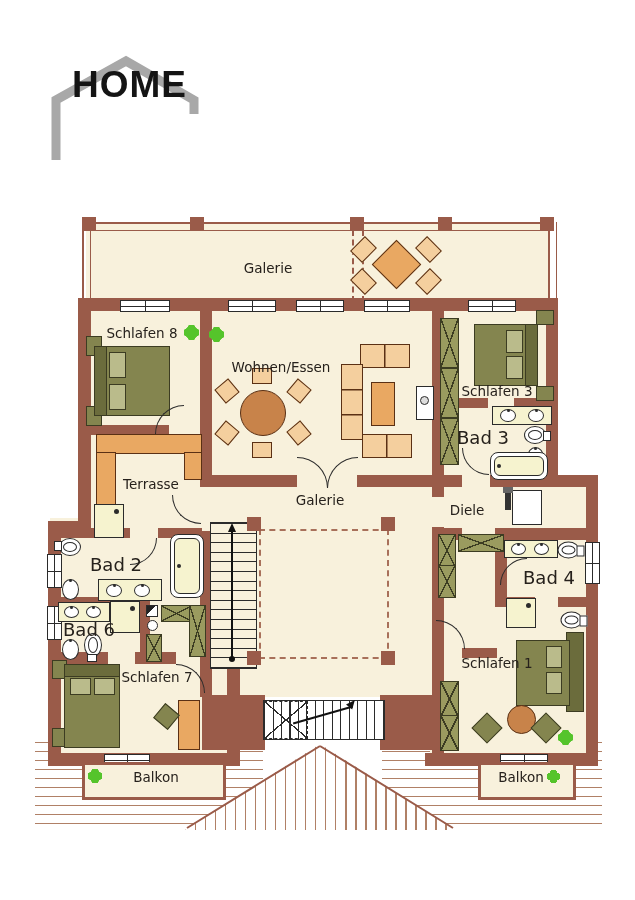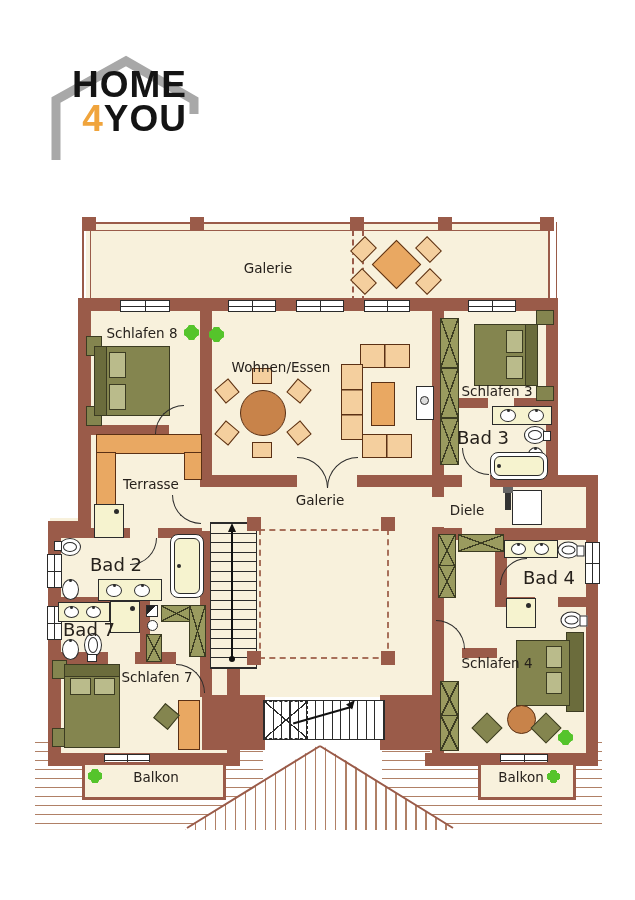--- a/index.html
+++ b/index.html
@@ -75,21 +75,20 @@
 
 <div class="page">
 
   <div class="abs" style="left:40px;top:50px;width:180px;height:120px;">
     <svg width="170" height="118" viewBox="0 0 170 118" style="position:absolute;left:0;top:0;">
       <path d="M16 110 L16 50 L86 11 L154 50 L154 64" fill="none" stroke="var(--logo-gray,#a8a8a8)" stroke-width="9"></path>
     </svg>
   </div>
   <div class="logo-text">
     <div><span>HOME</span></div>
-    <div><span class="logo-orange">4</span><span>YOU</span></div>
   </div>
 
   <div class="roofband" style="left:35px;top:742px;width:228px;height:88px;"></div>
   <div class="roofband" style="left:382px;top:742px;width:220px;height:88px;"></div>
   <div class="gable" style="left:185px;top:744px;width:270px;height:86px;"></div>
   <svg width="270" height="86" style="position:absolute;left:185px;top:744px;">
     <path d="M135 2 L2 84 M135 2 L268 84" stroke="#9a5b49" stroke-width="2" fill="none"></path>
   </svg>
 
   <div class="fl" style="left:86px;top:224px;width:462px;height:82px;"></div>
@@ -299,20 +298,20 @@
 
   <div class="lbl" style="left:268px;top:268px;">Galerie</div>
   <div class="lbl" style="left:142px;top:333px;">Schlafen 8</div>
   <div class="lbl" style="left:281px;top:367px;">Wohnen/Essen</div>
   <div class="lbl" style="left:497px;top:391px;">Schlafen 3</div>
   <div class="lbl sm" style="left:483px;top:437px;">Bad 3</div>
   <div class="lbl" style="left:151px;top:484px;">Terrasse</div>
   <div class="lbl" style="left:320px;top:500px;">Galerie</div>
   <div class="lbl" style="left:467px;top:510px;">Diele</div>
   <div class="lbl sm" style="left:116px;top:564px;">Bad 2</div>
-  <div class="lbl sm" style="left:89px;top:629px;">Bad 7</div>
+  <div class="lbl sm" style="left:89px;top:629px;">Bad 6</div>
   <div class="lbl" style="left:157px;top:677px;">Schlafen 7</div>
   <div class="lbl sm" style="left:549px;top:577px;">Bad 4</div>
-  <div class="lbl" style="left:497px;top:663px;">Schlafen 4</div>
+  <div class="lbl" style="left:497px;top:663px;">Schlafen 1</div>
   <div class="lbl" style="left:156px;top:777px;z-index:4;">Balkon</div>
   <div class="lbl" style="left:521px;top:777px;z-index:4;">Balkon</div>
 
 </div>
 
 </body></html>

